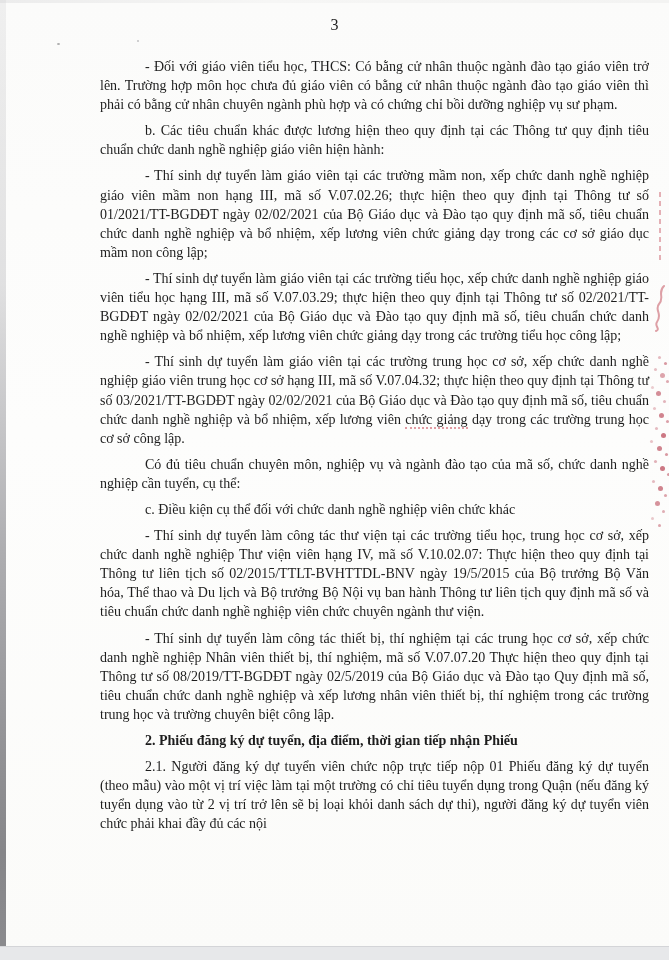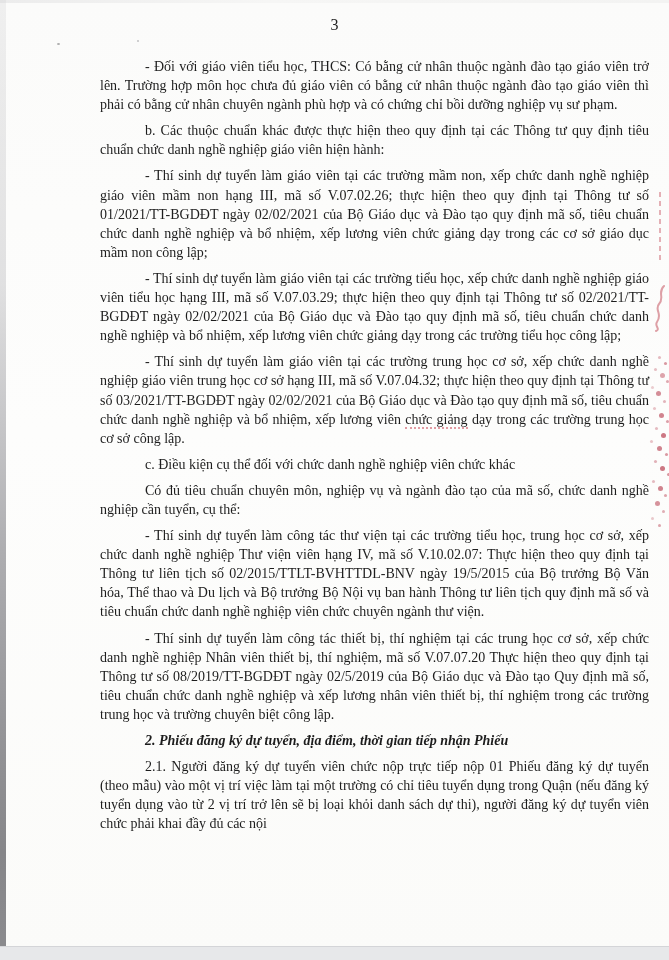--- a/index.html
+++ b/index.html
@@ -39,21 +39,21 @@
     position:absolute; top:14px; left:0; width:100%;
     text-align:center; font-size:16px; line-height:22px; color:#242424;
   }
 
   .content {
     position:absolute; left:100px; top:57px; width:549px;
     font-size:14px; line-height:19.1px; color:#1d1d1d;
     text-align:justify;
   }
   .content p { margin:0 0 7px 0; text-indent:45px; }
-  .content p.bold { font-weight:bold;font-style:italic; }
+  .content p.bold { font-weight:bold; }
   .italic { }
   .red-underline {
     border-bottom:2px dotted rgba(206,88,102,0.6);
     padding-bottom:0px;
   }
 
   
   .red-dash {
     position:absolute; left:659px; top:192px; width:2px; height:72px;
     background:repeating-linear-gradient(180deg,
@@ -99,26 +99,26 @@
   <div class="edge-top"></div>
   <div class="edge-left"></div>
   <div class="edge-bottom"></div>
   <div class="speck speck-a"></div>
   <div class="speck speck-b"></div>
 
   <div class="page-number">3</div>
 
   <div class="content">
     <p>- Đối với giáo viên tiểu học, THCS: Có bằng cử nhân thuộc ngành đào tạo giáo viên trở lên. Trường hợp môn học chưa đủ giáo viên có bằng cử nhân thuộc ngành đào tạo giáo viên thì phải có bằng cử nhân chuyên ngành phù hợp và có chứng chỉ bồi dưỡng nghiệp vụ sư phạm.</p>
-    <p>b. Các thuộc chuẩn khác được thực hiện theo quy định tại các Thông tư quy định tiêu chuẩn chức danh nghề nghiệp giáo viên hiện hành:</p>
+    <p>b. Các tiêu chuẩn khác được lương hiện theo quy định tại các Thông tư quy định tiêu chuẩn chức danh nghề nghiệp giáo viên hiện hành:</p>
     <p>- Thí sinh dự tuyển làm giáo viên tại các trường mầm non, xếp chức danh nghề nghiệp giáo viên mầm non hạng III, mã số V.07.02.26; thực hiện theo quy định tại Thông tư số 01/2021/TT-BGDĐT ngày 02/02/2021 của Bộ Giáo dục và Đào tạo quy định mã số, tiêu chuẩn chức danh nghề nghiệp và bổ nhiệm, xếp lương viên chức giảng dạy trong các cơ sở giáo dục mầm non công lập;</p>
     <p>- Thí sinh dự tuyển làm giáo viên tại các trường tiểu học, xếp chức danh nghề nghiệp giáo viên tiểu học hạng III, mã số V.07.03.29; thực hiện theo quy định tại Thông tư số 02/2021/TT-BGDĐT ngày 02/02/2021 của Bộ Giáo dục và Đào tạo quy định mã số, tiêu chuẩn chức danh nghề nghiệp và bổ nhiệm, xếp lương viên chức giảng dạy trong các trường tiểu học công lập;</p>
     <p><span>- Thí sinh dự tuyển làm giáo viên tại các trường trung học cơ sở, xếp chức danh nghề nghiệp giáo viên trung học cơ sở hạng III, mã số V.07.04.32; thực hiện theo quy định tại Thông tư số 03/2021/TT-BGDĐT ngày 02/02/2021 của Bộ Giáo dục và Đào tạo quy định mã số, tiêu chuẩn chức danh nghề nghiệp và bổ nhiệm, xếp lương viên </span><span class="red-underline">chức giảng</span><span> dạy trong các trường trung học cơ sở công lập.</span></p>
+    <p>Có đủ tiêu chuẩn chuyên môn, nghiệp vụ và ngành đào tạo của mã số, chức danh nghề nghiệp cần tuyển, cụ thể:</p>
     <p>c. Điều kiện cụ thể đối với chức danh nghề nghiệp viên chức khác</p>
-    <p>Có đủ tiêu chuẩn chuyên môn, nghiệp vụ và ngành đào tạo của mã số, chức danh nghề nghiệp cần tuyển, cụ thể:</p>
     <p>- Thí sinh dự tuyển làm công tác thư viện tại các trường tiểu học, trung học cơ sở, xếp chức danh nghề nghiệp Thư viện viên hạng IV, mã số V.10.02.07: Thực hiện theo quy định tại Thông tư liên tịch số 02/2015/TTLT-BVHTTDL-BNV ngày 19/5/2015 của Bộ trưởng Bộ Văn hóa, Thể thao và Du lịch và Bộ trưởng Bộ Nội vụ ban hành Thông tư liên tịch quy định mã số và tiêu chuẩn chức danh nghề nghiệp viên chức chuyên ngành thư viện.</p>
     <p>- Thí sinh dự tuyển làm công tác thiết bị, thí nghiệm tại các trung học cơ sở, xếp chức danh nghề nghiệp Nhân viên thiết bị, thí nghiệm, mã số V.07.07.20 Thực hiện theo quy định tại Thông tư số 08/2019/TT-BGDĐT ngày 02/5/2019 của Bộ Giáo dục và Đào tạo Quy định mã số, tiêu chuẩn chức danh nghề nghiệp và xếp lương nhân viên thiết bị, thí nghiệm trong các trường trung học và trường chuyên biệt công lập.</p>
     <p class="bold">2. Phiếu đăng ký dự tuyển, địa điểm, thời gian tiếp nhận Phiếu</p>
     <p><span>2.1. Người đăng ký dự tuyển viên chức nộp trực tiếp nộp 01 Phiếu đăng ký dự tuyển </span><span class="italic">(theo mẫu)</span><span> vào một vị trí việc làm tại một trường có chỉ tiêu tuyển dụng trong Quận </span><span class="italic">(nếu đăng ký tuyển dụng vào từ 2 vị trí trở lên sẽ bị loại khỏi danh sách dự thi)</span><span>, người đăng ký dự tuyển viên chức phải khai đầy đủ các nội</span></p>
   </div>
 
   <div class="red-dash"></div>
   <div class="red-squiggle">
     <svg width="18" height="48" viewBox="0 0 18 48">
       <path d="M14 2 C 7 8, 15 14, 9 20 C 4 26, 13 30, 7 38 C 4 42, 11 45, 6 47" fill="none" stroke="rgba(183,46,62,0.45)" stroke-width="2" stroke-linecap="round"></path>

